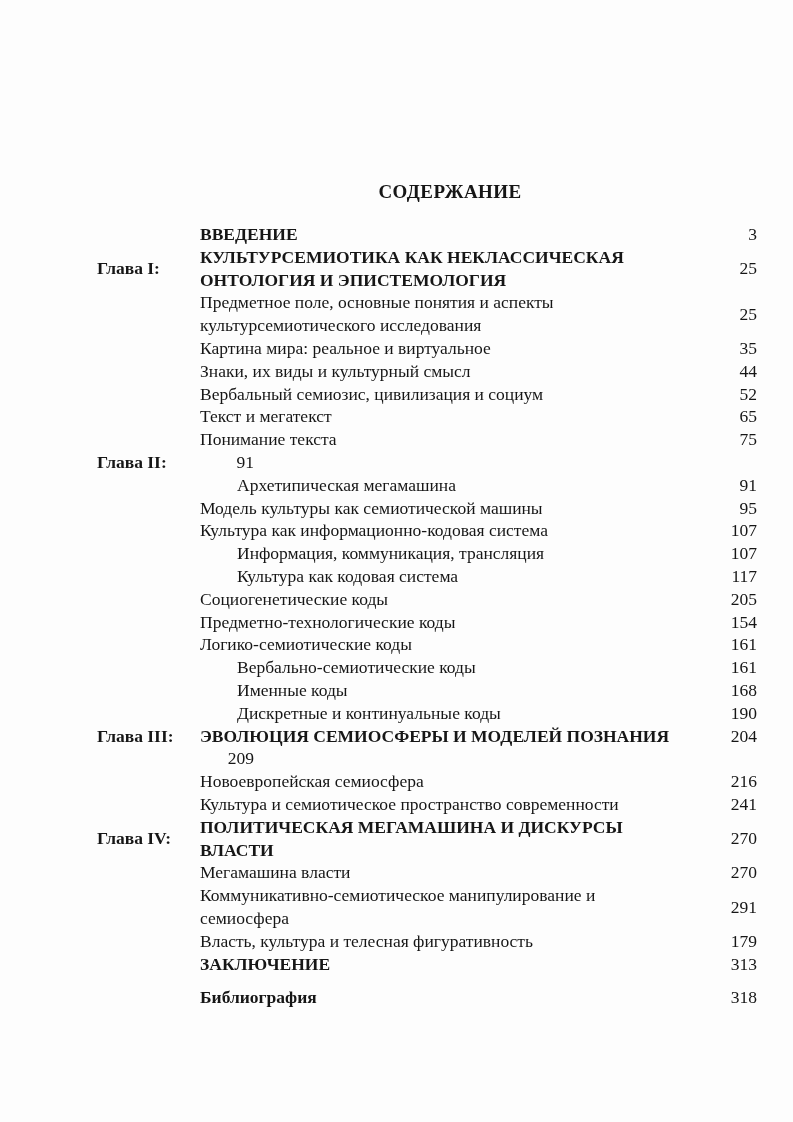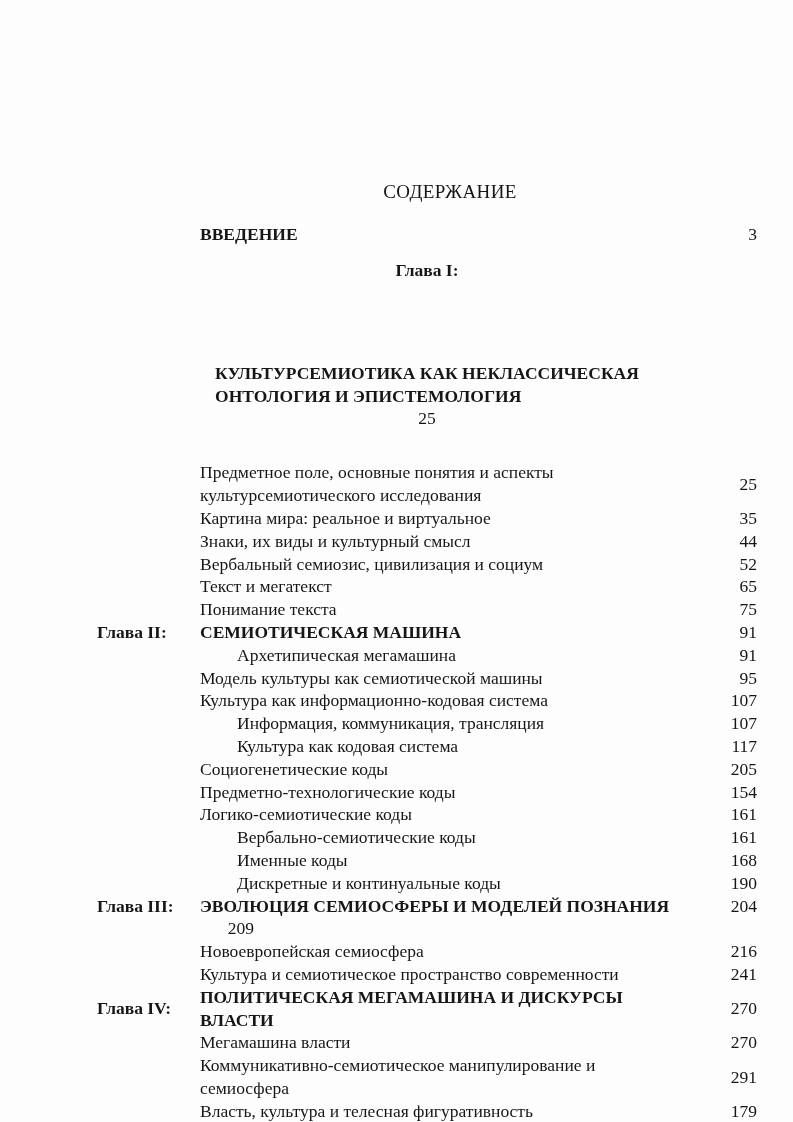--- a/index.html
+++ b/index.html
@@ -24,21 +24,21 @@
     position: absolute;
     left: 97px;
     top: 180px;
     width: 660px;
   }
   .doc-title {
     margin: 0 0 19px 103px;
     width: 500px;
     text-align: center;
     font-size: 19px;
-    font-weight: 400;
+    font-weight: 700;
     letter-spacing: 0.4px;
     line-height: 24px;
   }
   .toc {
     width: 100%;
   }
   .row {
     display: flex;
     align-items: center;
     font-size: 17.5px;
@@ -70,21 +70,21 @@
 <div class="page">
   <div class="content">
     <div class="doc-title">СОДЕРЖАНИЕ</div>
     <div class="toc" id="toc">
   <div class="row bold">
     <div class="chapter"></div>
     <div class="entry-text">ВВЕДЕНИЕ</div>
     <div class="pagenum">3</div>
   </div>
 
-  <div class="row bold" style="margin-top: 13px; flex-direction: column;">
+  <div class="row bold" style="">
     <div class="chapter">Глава I:</div>
     <div class="entry-text">КУЛЬТУРСЕМИОТИКА КАК НЕКЛАССИЧЕСКАЯ
 ОНТОЛОГИЯ И ЭПИСТЕМОЛОГИЯ</div>
     <div class="pagenum">25</div>
   </div>
 
   <div class="row">
     <div class="chapter"></div>
     <div class="entry-text">Предметное поле, основные понятия и аспекты
 культурсемиотического исследования</div>
@@ -116,21 +116,20 @@
   </div>
 
   <div class="row">
     <div class="chapter"></div>
     <div class="entry-text">Понимание текста</div>
     <div class="pagenum">75</div>
   </div>
 
   <div class="row bold">
     <div class="chapter">Глава II:</div>
-    <div class="entry-text">СЕМИОТИЧЕСКАЯ МАШИНА</div>
     <div class="pagenum">91</div>
   </div>
 
   <div class="row">
     <div class="chapter"></div>
     <div class="entry-text indent">Архетипическая мегамашина</div>
     <div class="pagenum">91</div>
   </div>
 
   <div class="row">

